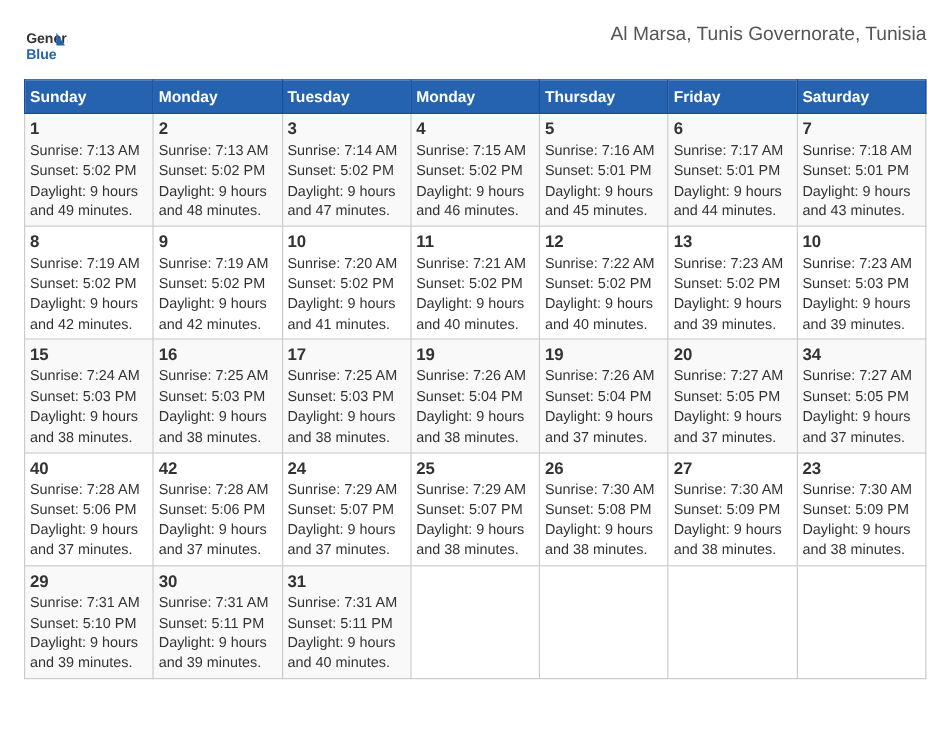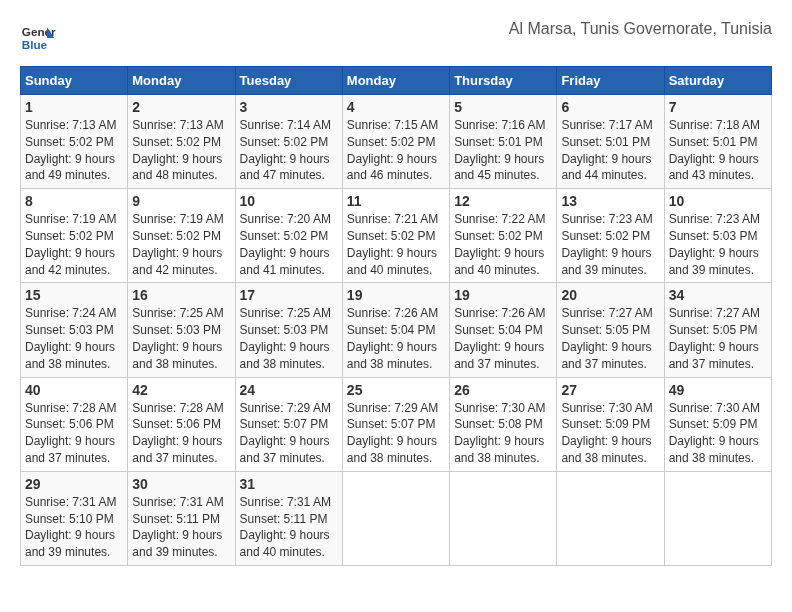--- a/index.html
+++ b/index.html
@@ -133,21 +133,21 @@
         <td><span class="day-num">20</span><span class="day-info">Sunrise: 7:27 AM<br>Sunset: 5:05 PM<br>Daylight: 9 hours and 37 minutes.</span></td>
         <td><span class="day-num">34</span><span class="day-info">Sunrise: 7:27 AM<br>Sunset: 5:05 PM<br>Daylight: 9 hours and 37 minutes.</span></td>
       </tr>
       <tr>
         <td><span class="day-num">40</span><span class="day-info">Sunrise: 7:28 AM<br>Sunset: 5:06 PM<br>Daylight: 9 hours and 37 minutes.</span></td>
         <td><span class="day-num">42</span><span class="day-info">Sunrise: 7:28 AM<br>Sunset: 5:06 PM<br>Daylight: 9 hours and 37 minutes.</span></td>
         <td><span class="day-num">24</span><span class="day-info">Sunrise: 7:29 AM<br>Sunset: 5:07 PM<br>Daylight: 9 hours and 37 minutes.</span></td>
         <td><span class="day-num">25</span><span class="day-info">Sunrise: 7:29 AM<br>Sunset: 5:07 PM<br>Daylight: 9 hours and 38 minutes.</span></td>
         <td><span class="day-num">26</span><span class="day-info">Sunrise: 7:30 AM<br>Sunset: 5:08 PM<br>Daylight: 9 hours and 38 minutes.</span></td>
         <td><span class="day-num">27</span><span class="day-info">Sunrise: 7:30 AM<br>Sunset: 5:09 PM<br>Daylight: 9 hours and 38 minutes.</span></td>
-        <td><span class="day-num">49</span><span class="day-info">Sunrise: 7:30 AM<br>Sunset: 5:09 PM<br>Daylight: 9 hours and 38 minutes.</span></td>
+        <td><span class="day-num">23</span><span class="day-info">Sunrise: 7:30 AM<br>Sunset: 5:09 PM<br>Daylight: 9 hours and 38 minutes.</span></td>
       </tr>
       <tr>
         <td><span class="day-num">29</span><span class="day-info">Sunrise: 7:31 AM<br>Sunset: 5:10 PM<br>Daylight: 9 hours and 39 minutes.</span></td>
         <td><span class="day-num">30</span><span class="day-info">Sunrise: 7:31 AM<br>Sunset: 5:11 PM<br>Daylight: 9 hours and 39 minutes.</span></td>
         <td><span class="day-num">31</span><span class="day-info">Sunrise: 7:31 AM<br>Sunset: 5:11 PM<br>Daylight: 9 hours and 40 minutes.</span></td>
         <td class="empty-cell"></td>
         <td class="empty-cell"></td>
         <td class="empty-cell"></td>
         <td class="empty-cell"></td>
       </tr>

